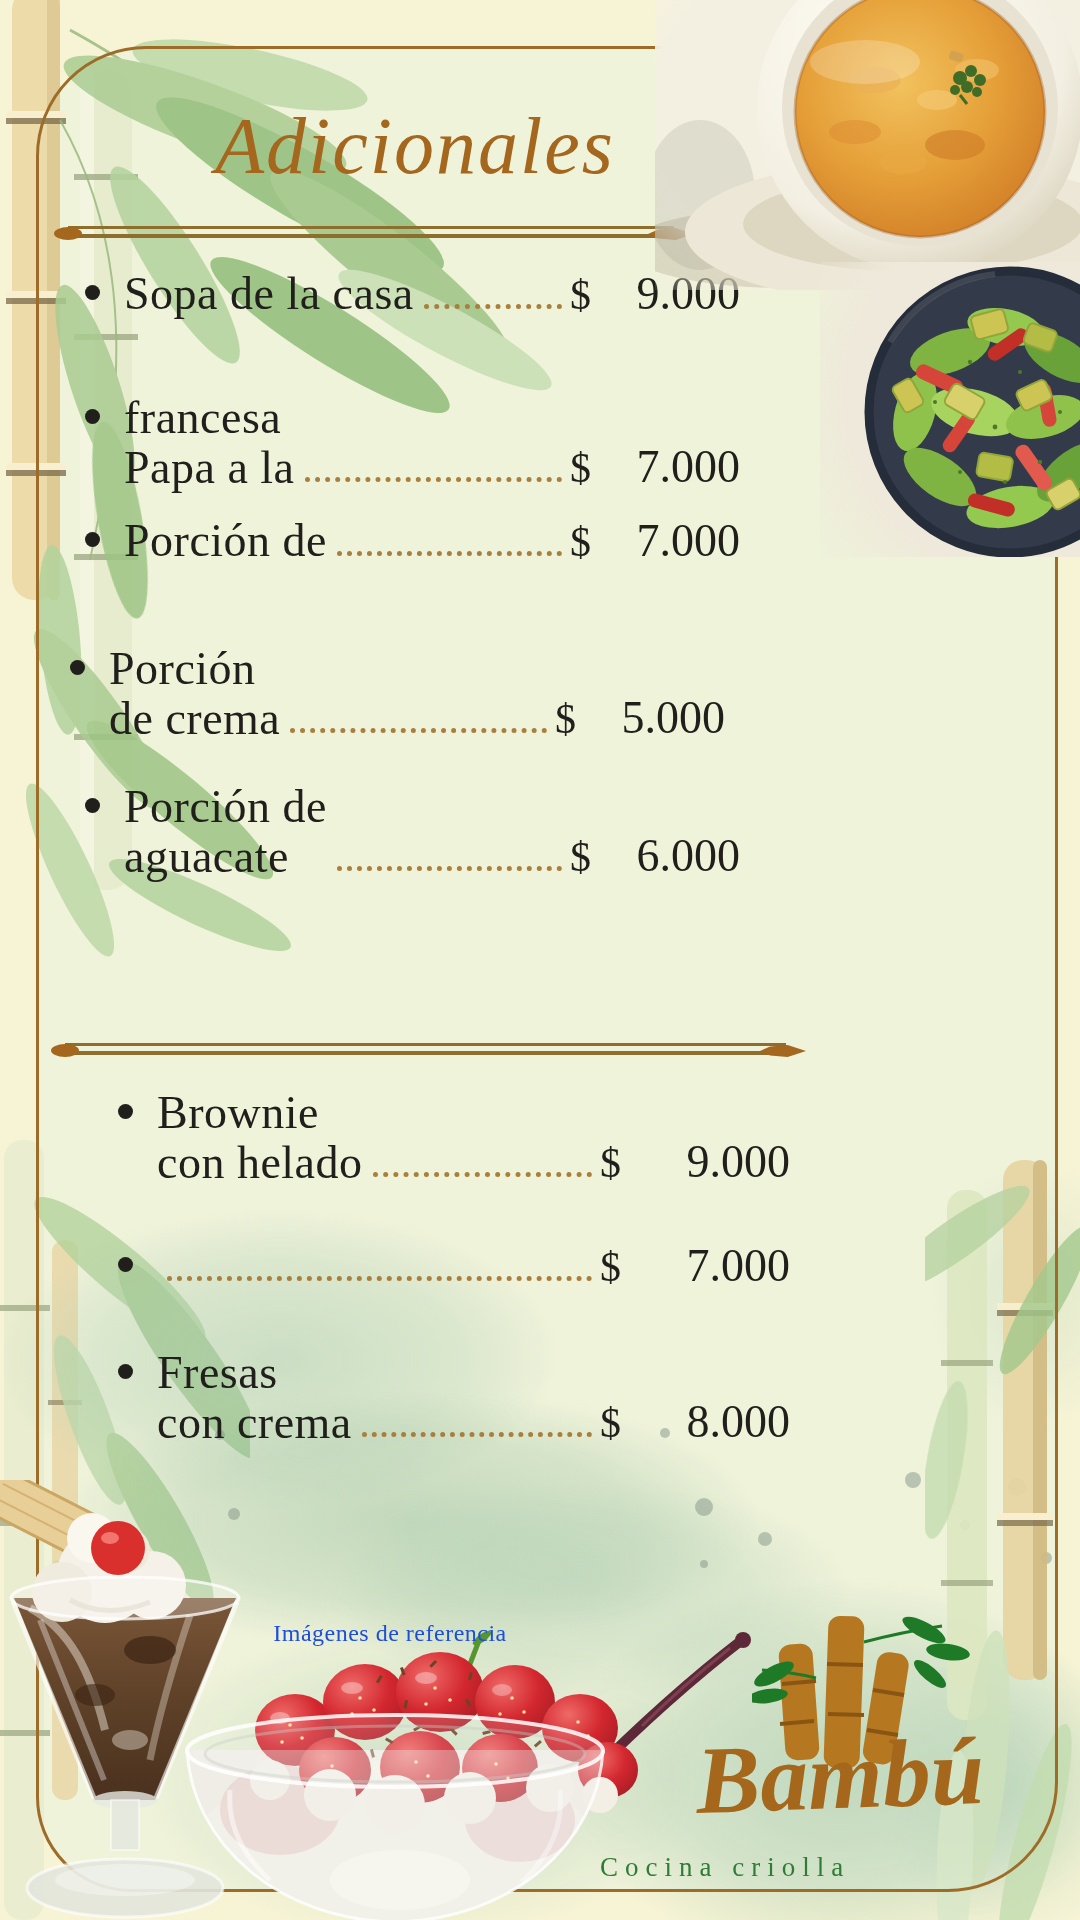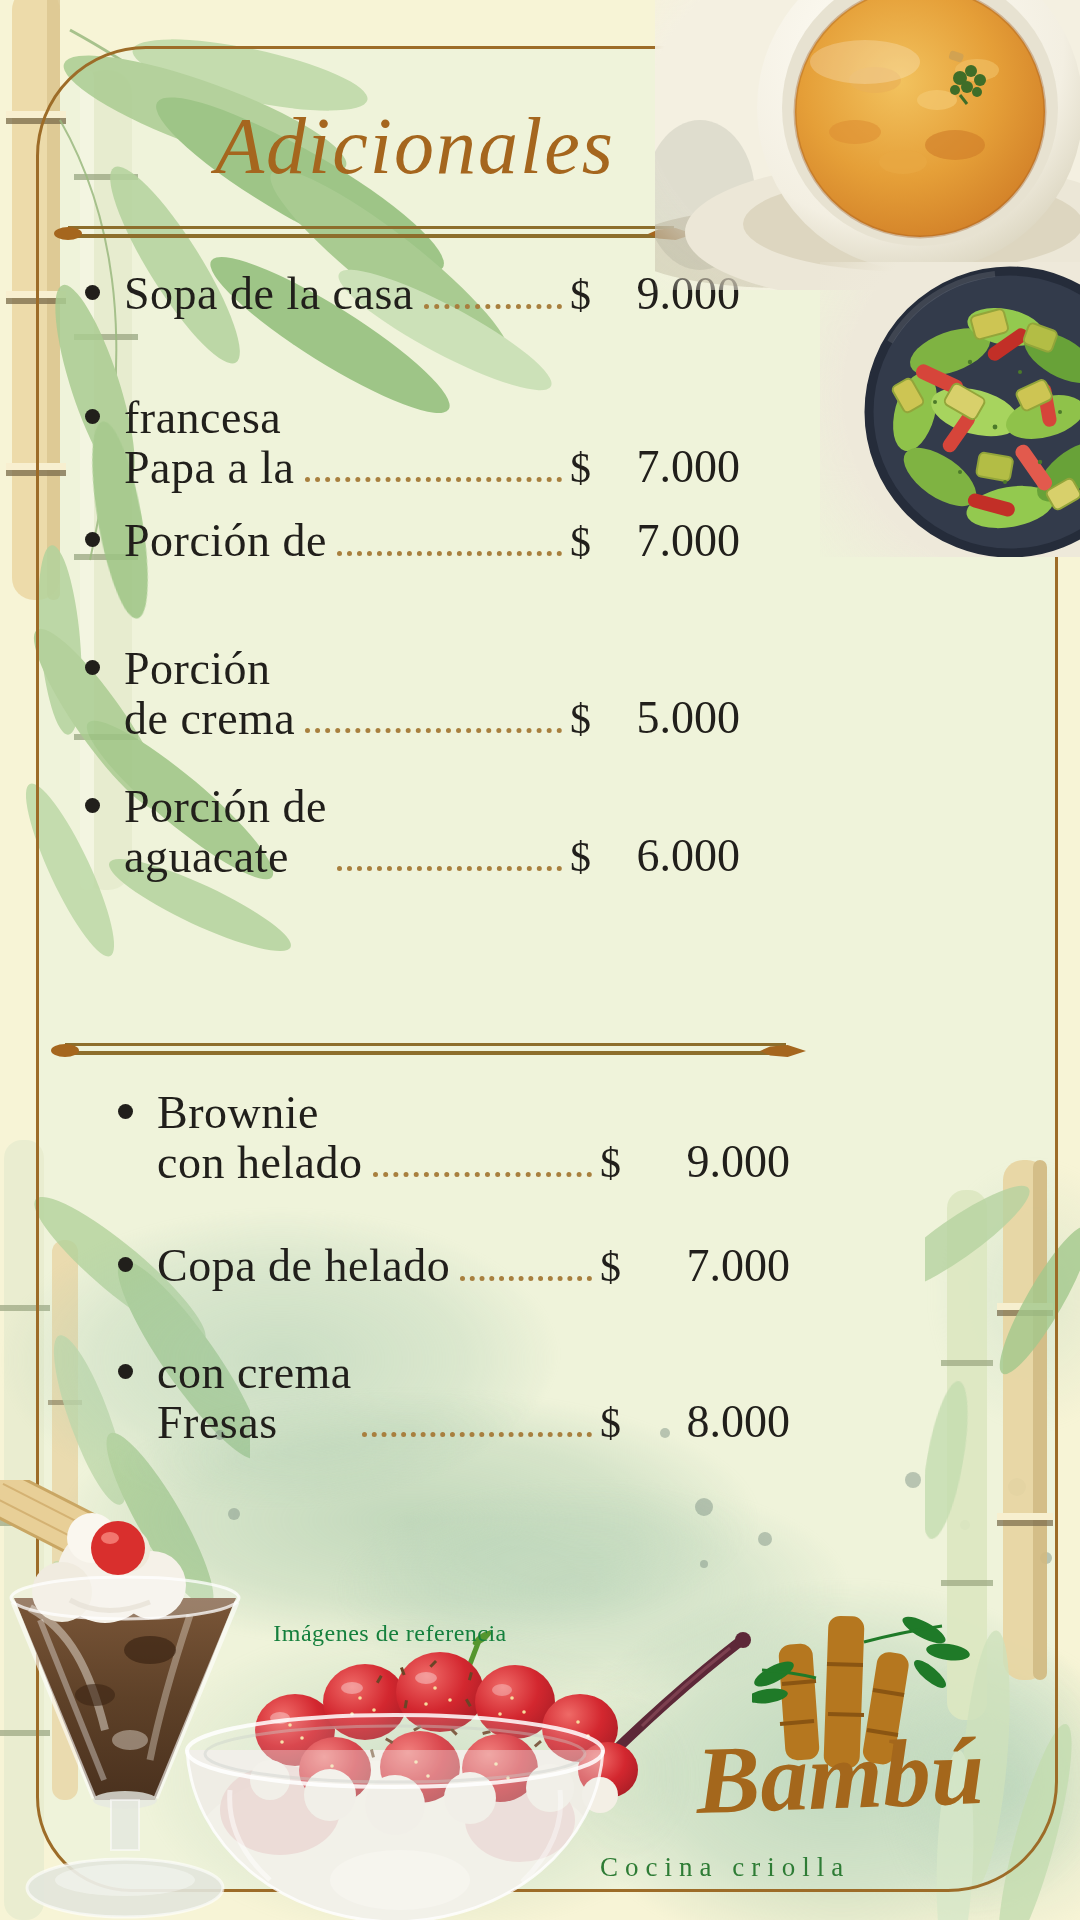--- a/index.html
+++ b/index.html
@@ -47,21 +47,21 @@
   .item{position:absolute;display:flex;align-items:flex-start;color:var(--text,#211f1b);}
   .item .bullet{flex:none;width:15px;height:15px;border-radius:50%;background:var(--text,#211f1b);margin:16px 24px 0 0;}
   .item .name{font-size:46px;line-height:50px;letter-spacing:.5px;white-space:nowrap;}
   .item .leader{flex:1;align-self:flex-end;border-bottom:5px dotted var(--leader,#a87f3e);margin:0 8px 11px 10px;min-width:40px;}
   .item .price{align-self:flex-end;display:flex;justify-content:space-between;align-items:baseline;font-size:46px;line-height:50px;}
   .sec0 .price{width:170px;}
   .sec1 .price{width:190px;}
   .item .cur{font-size:42px;}
   .note{
     position:absolute;left:240px;top:1620px;width:300px;z-index:22;text-align:center;
-    font-size:24px;color:#15803d;letter-spacing:.5px;
+    font-size:24px;color:#1d4ed8;letter-spacing:.5px;
   }
   
   .logo-icon{position:absolute;left:752px;top:1612px;z-index:22;}
   .brand{
     position:absolute;left:600px;top:1728px;width:480px;z-index:22;text-align:center;
     font-size:96px;font-style:italic;font-weight:bold;color:#a4671c;line-height:1;transform:rotate(-2deg);
   }
   .tagline{
     position:absolute;left:600px;top:1852px;width:480px;z-index:22;
     font-size:27px;letter-spacing:7px;color:var(--tagline_green,#2e7c35);
@@ -294,21 +294,21 @@
       <span class="bullet"></span>
       <div class="name">
             <div>Porción de</div>
           </div>
       <div class="leader"></div>
       <div class="price">
         <span class="cur">$</span>
         <span class="amt">7.000</span>
       </div>
     </div>
-        <div class="item sec0" style="left: 85px; top: 644px; width: 655px;">
+        <div class="item sec0" style="left: 70px; top: 644px; width: 655px;">
       <span class="bullet"></span>
       <div class="name">
             <div>Porción</div>
             <div>de crema</div>
           </div>
       <div class="leader"></div>
       <div class="price">
         <span class="cur">$</span>
         <span class="amt">5.000</span>
       </div>
@@ -334,34 +334,31 @@
             <div>con helado</div>
           </div>
       <div class="leader"></div>
       <div class="price">
         <span class="cur">$</span>
         <span class="amt">9.000</span>
       </div>
     </div>
         <div class="item sec1" style="left: 118px; top: 1241px; width: 672px;">
       <span class="bullet"></span>
-      <div class="name">
-            <div>Copa de helado</div>
-          </div>
       <div class="leader"></div>
       <div class="price">
         <span class="cur">$</span>
         <span class="amt">7.000</span>
       </div>
     </div>
         <div class="item sec1" style="left: 118px; top: 1348px; width: 672px;">
       <span class="bullet"></span>
       <div class="name">
+            <div>Fresas</div>
             <div>con crema</div>
-            <div>Fresas</div>
           </div>
       <div class="leader"></div>
       <div class="price">
         <span class="cur">$</span>
         <span class="amt">8.000</span>
       </div>
     </div>
       </div>
   </div>
 

